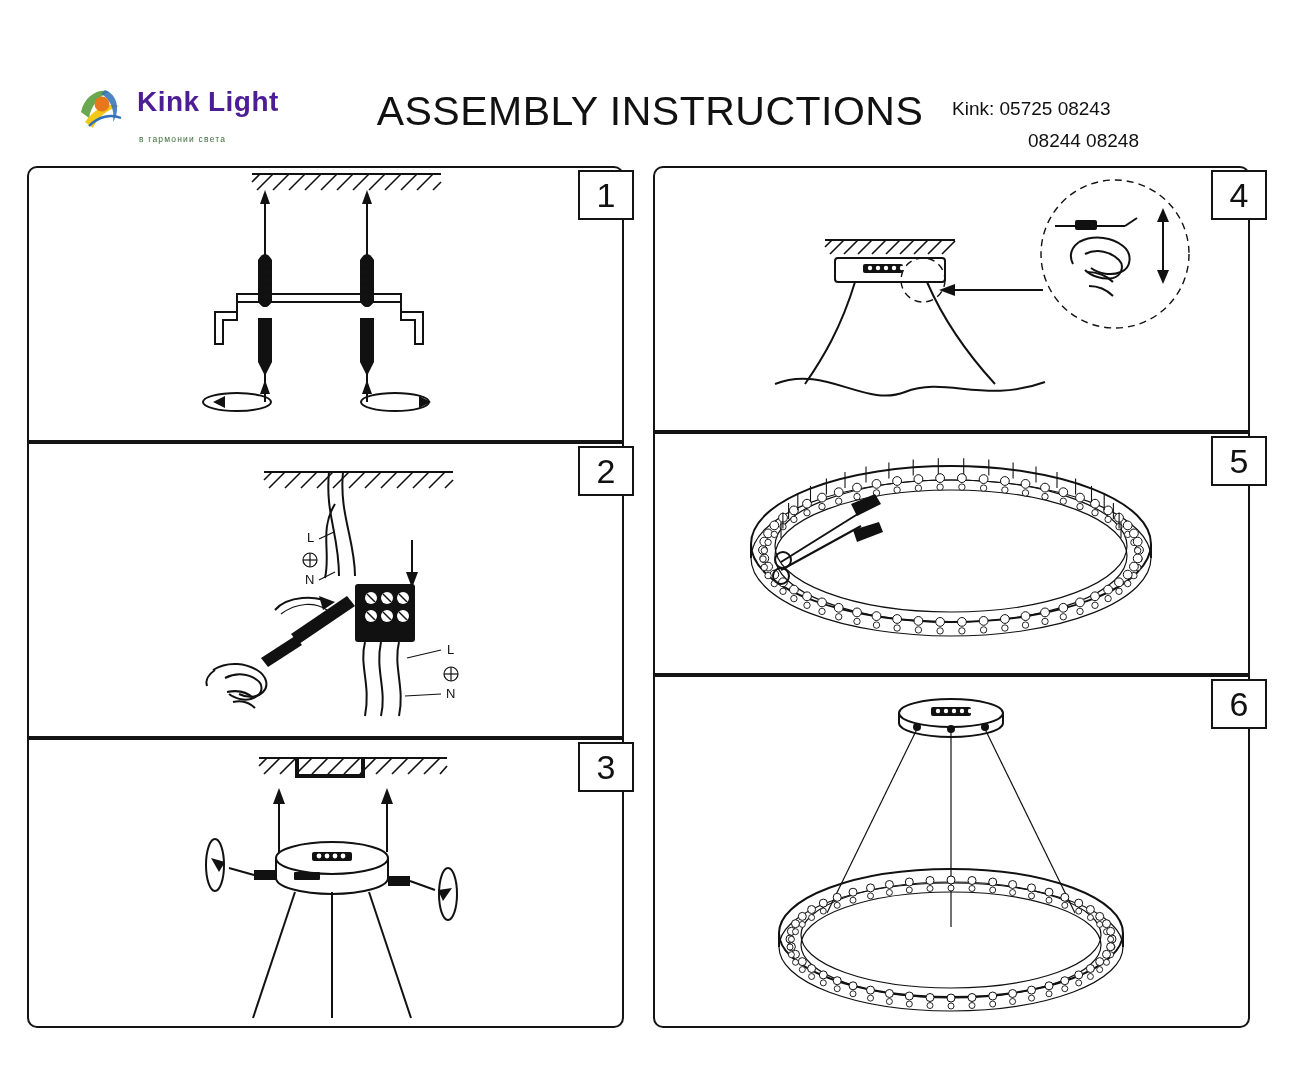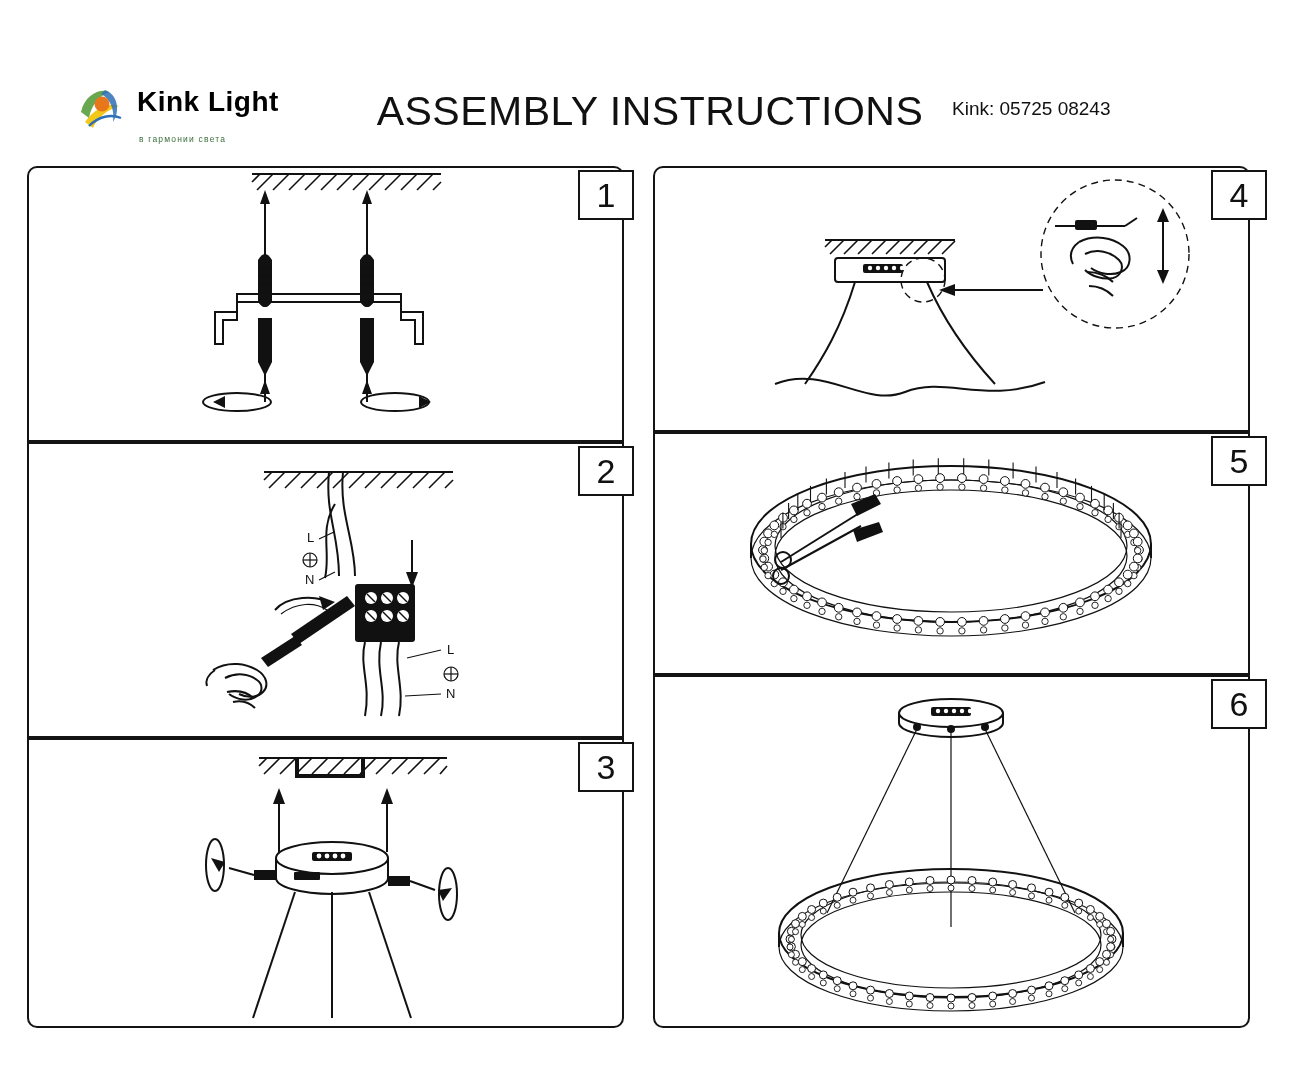--- a/index.html
+++ b/index.html
@@ -10,21 +10,21 @@
     color:#111;
     position:relative;
     overflow:hidden;
   }
   .page{position:absolute;inset:0;}
 
   
   .header{position:absolute;left:0;top:0;width:1296px;height:158px;}
   .logo-wrap{position:absolute;left:75px;top:82px;width:300px;height:62px;}
   .logo-mark{position:absolute;left:0;top:0;width:52px;height:52px;}
-  .logo-text{position:absolute;left:62px;top:4px;font-size:28px;font-weight:bold;letter-spacing:.5px;color:#000000;}
+  .logo-text{position:absolute;left:62px;top:4px;font-size:28px;font-weight:bold;letter-spacing:.5px;color:#4c1d95;}
   .logo-sub{position:absolute;left:64px;top:40px;font-size:8.5px;color:#3b6e3b;letter-spacing:1.2px;margin-top:12px;}
   .title{position:absolute;left:365px;top:88px;width:570px;text-align:center;font-size:41px;letter-spacing:.5px;color:#111;white-space:nowrap;}
   .model{position:absolute;left:952px;top:93px;font-size:19px;color:#111;line-height:32px;}
   .model .row2{padding-left:76px;}
 
   
   .panel{position:absolute;border:2px solid #141414;background:#fff;box-sizing:border-box;}
   .stepnum{position:absolute;border:2px solid #141414;background:#fff;box-sizing:border-box;
     width:56px;height:50px;display:flex;align-items:center;justify-content:center;
     font-size:34px;line-height:1;color:#111;}
@@ -70,20 +70,21 @@
       </div>
       <div class="logo-text">Kink Light</div>
       <div class="logo-sub">в гармонии света</div>
     </div>
 
     <div class="title">ASSEMBLY INSTRUCTIONS</div>
 
     <div class="model">
       <div><span>Kink:</span>
         <span>05725  08243</span></div>
+      <div class="row2">08244  08248</div>
     </div>
   </div>
 
   <div class="panel" id="p1">
     <svg width="593" height="272" viewBox="0 0 593 272">
 
       <line class="ln" x1="223" y1="196" x2="412" y2="196" transform="translate(0,-190)"></line>
       <g>
         <line class="ln" x1="223" y1="6" x2="412" y2="6"></line>
         <g stroke="#111" stroke-width="1.6">

